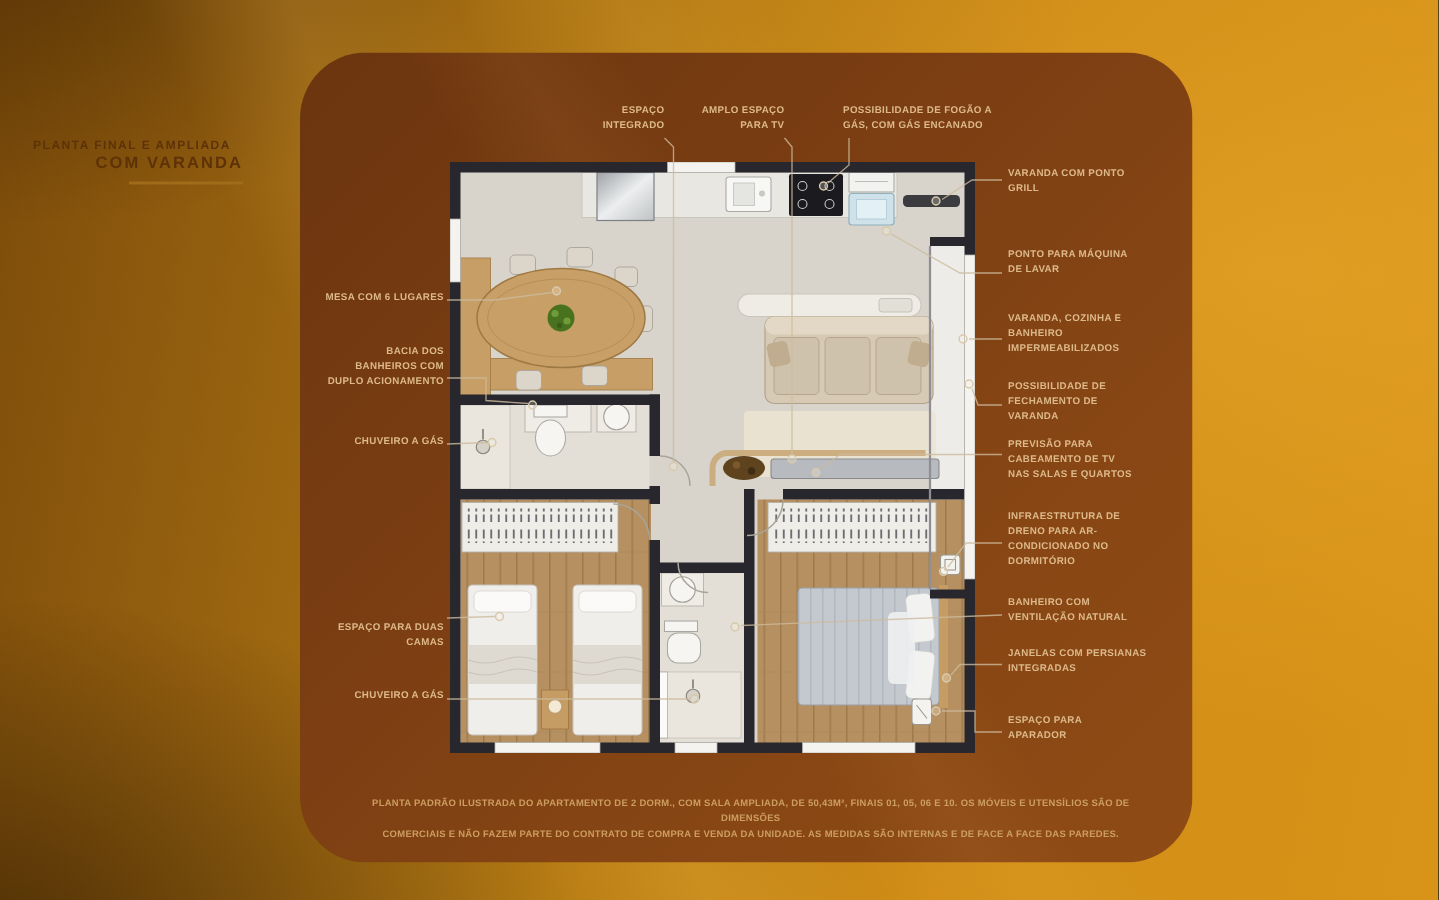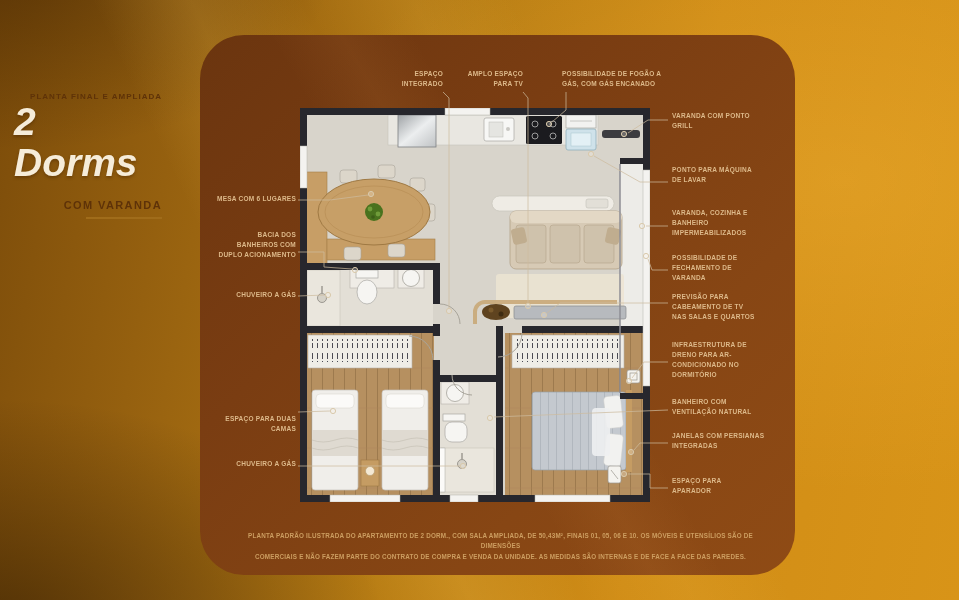--- a/index.html
+++ b/index.html
@@ -10,24 +10,24 @@
          radial-gradient(700px 420px at 0% 105%, rgba(35,18,0,.55), rgba(35,18,0,0) 55%),
          radial-gradient(520px 300px at 2% -5%, rgba(45,22,0,.40), rgba(45,22,0,0) 60%),
          radial-gradient(900px 520px at 88% 30%, rgba(255,195,70,.25), rgba(255,195,70,0) 60%),
          linear-gradient(100deg, #7c4c0a 0%, #9a6410 22%, #b87d14 45%, #d08c16 68%, #d89418 100%);}
   .panel{position:absolute;left:200px;top:35px;width:595px;height:540px;border-radius:44px;
          background:
            linear-gradient(60deg, rgba(0,0,0,0) 42%, rgba(255,180,90,.07) 50%, rgba(0,0,0,0) 58%),
            linear-gradient(135deg,#6b350f 0%,#7a3d12 35%,#874614 70%,#8f4b15 100%);}
   
   .titleblock{position:absolute;left:14px;top:92px;width:148px;}
-  .eyebrow{text-align:right;font-size:8px;font-weight:bold;letter-spacing:1px;color:#5e3208;}
+  .eyebrow{text-align:center;font-size:8px;font-weight:bold;letter-spacing:1px;color:#5e3208;}
   .bigtitle{font-size:39px;font-weight:bold;font-style:italic;line-height:1.05;color:#f6ecd9;
             letter-spacing:0px;text-shadow:0 2px 3px rgba(60,30,0,.35);margin-top:1px;}
-  .subtitle{text-align:right;font-size:11px;font-weight:bold;letter-spacing:1.4px;color:#5e3208;margin-top:15px;}
+  .subtitle{text-align:right;font-size:11px;font-weight:bold;letter-spacing:1.4px;color:#5e3208;margin-top:2px;}
   .rule{width:76px;height:2px;background:#a06c1a;margin:6px 0 7px auto;}
   .area{font-size:35px;color:#bf9040;letter-spacing:1px;line-height:1;}
   
   .callout{position:absolute;font-size:6.5px;font-weight:bold;line-height:1.55;
            letter-spacing:.25px;color:#ddb98a;z-index:6;}
   .r{text-align:right;} .l{text-align:left;}
   
   .disclaimer{position:absolute;left:228px;top:531px;width:545px;text-align:center;z-index:6;
               font-size:6.3px;font-weight:bold;line-height:1.65;letter-spacing:.2px;color:#d2a567;opacity:.92;}
   
@@ -36,21 +36,20 @@
 </style>
 </head>
 <body>
 
 <div id="app">
 
   <div class="panel"></div>
 
   <div class="titleblock">
     <div class="eyebrow">PLANTA FINAL E AMPLIADA</div>
-    <div class="bigtitle">2 Dorms</div>
     <div class="subtitle">COM VARANDA</div>
     <div class="rule"></div>
   </div>
 
   <svg id="floorplan" width="350" height="394" viewBox="0 0 350 394">
     <defs>
       <linearGradient id="fridgeG" x1="0" y1="0" x2="1" y2="1">
         <stop offset="0" stop-color="#9fa3a6"></stop>
           <stop offset=".5" stop-color="#eceeef"></stop>
           <stop offset="1" stop-color="#bfc2c4"></stop>

